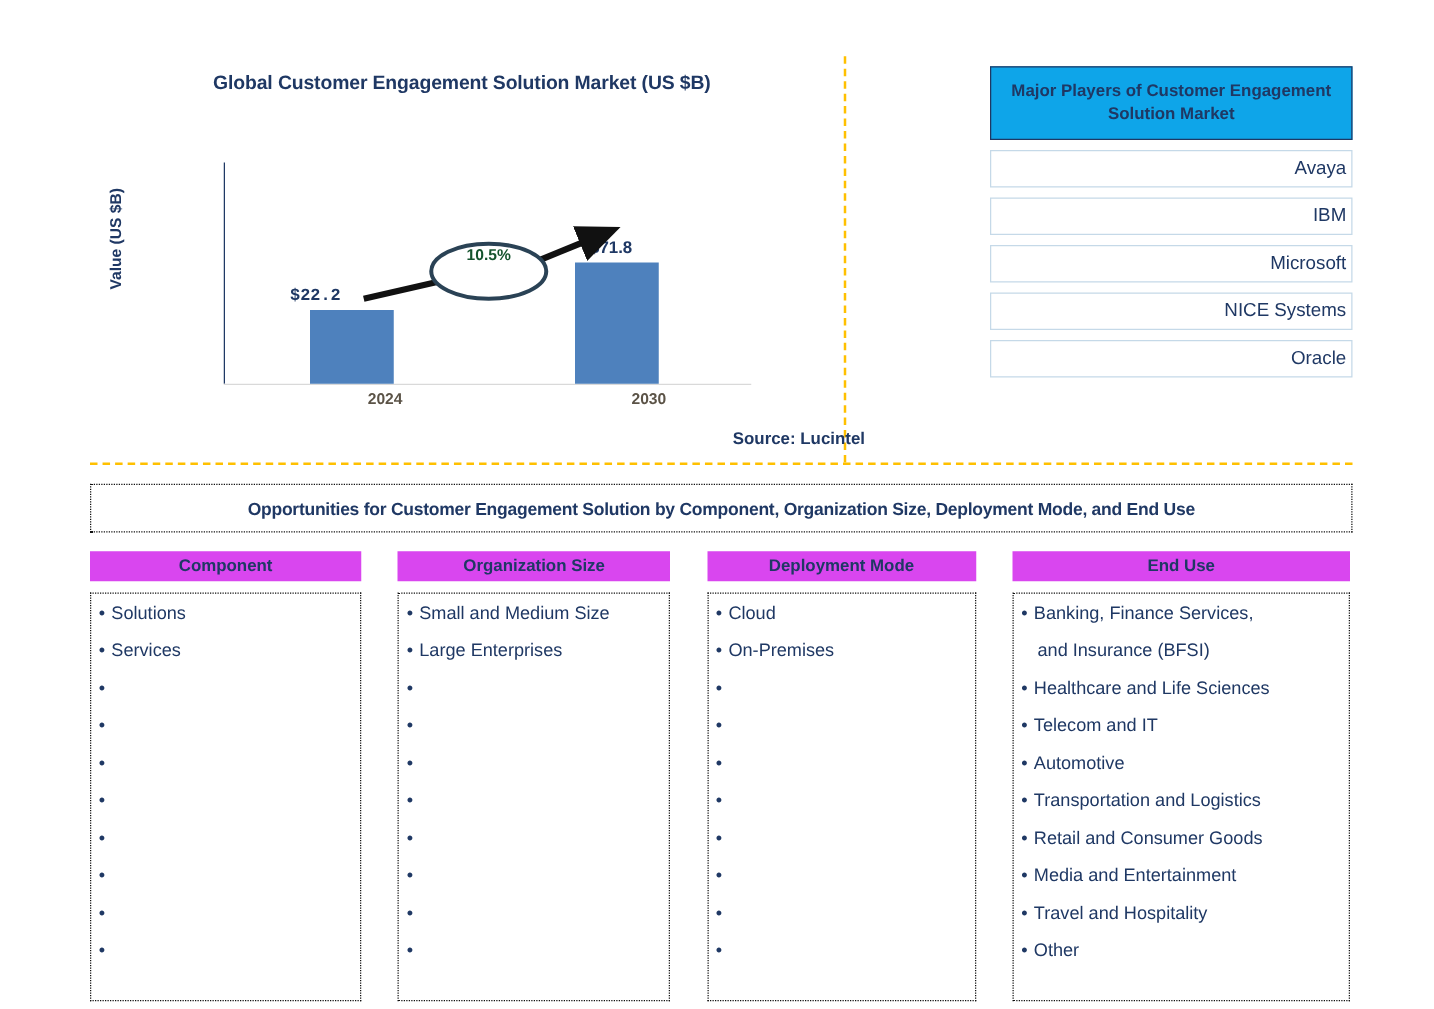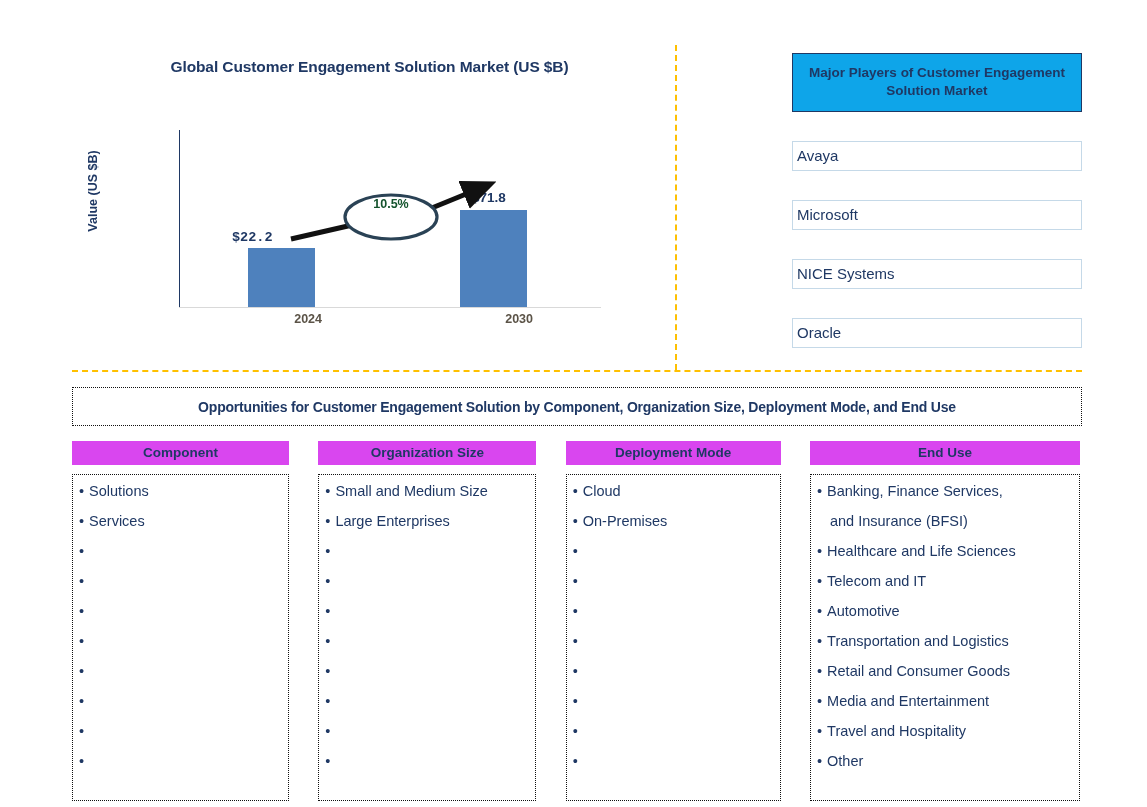--- a/index.html
+++ b/index.html
@@ -161,24 +161,24 @@
     border: 1.8px solid #1F3864;
     padding: 10px 6px 11px 6px;
     text-align: center;
     font-size: 13.5px;
     font-weight: bold;
     color: #1F3864;
     line-height: 1.35;
     background: #0ea5e9;
   }
   .player-row {
-    margin-top: 29px;
+    margin-top: 8px;
     border: 1px solid #C5D9E8;
     background: #ffffff;
-    text-align: left;
+    text-align: right;
     font-size: 15px;
     color: #1F3864;
     padding: 5px 4px 6px 4px;
   }
 
   
   #bottom-section {
     position: absolute;
     left: 0; top: 378px;
     width: 1147px;
@@ -296,26 +296,28 @@
           </marker>
         </defs>
         <path d="M219,139 L289,123" stroke="#111111" stroke-width="5" fill="none"></path>
         <path d="M350,112 L399,92" stroke="#111111" stroke-width="5" fill="none" marker-end="url(#arrowhead)"></path>
         <ellipse cx="319" cy="117" rx="46" ry="22" fill="#ffffff" stroke="#2A4255" stroke-width="3.2"></ellipse>
       </svg>
       <div id="cagr-label">10.5%</div>
 
     </div>
 
+    <div id="source-text">Source: Lucintel</div>
   </div>
 
   <div id="players-panel">
     <div id="players-header">Major Players of Customer Engagement Solution Market</div>
 
     <div class="player-row">Avaya</div>
+    <div class="player-row">IBM</div>
     <div class="player-row">Microsoft</div>
     <div class="player-row">NICE Systems</div>
     <div class="player-row">Oracle</div>
   </div>
 
 </div>
 
 <div id="bottom-section">
 
   <div id="opportunities-title-box">

